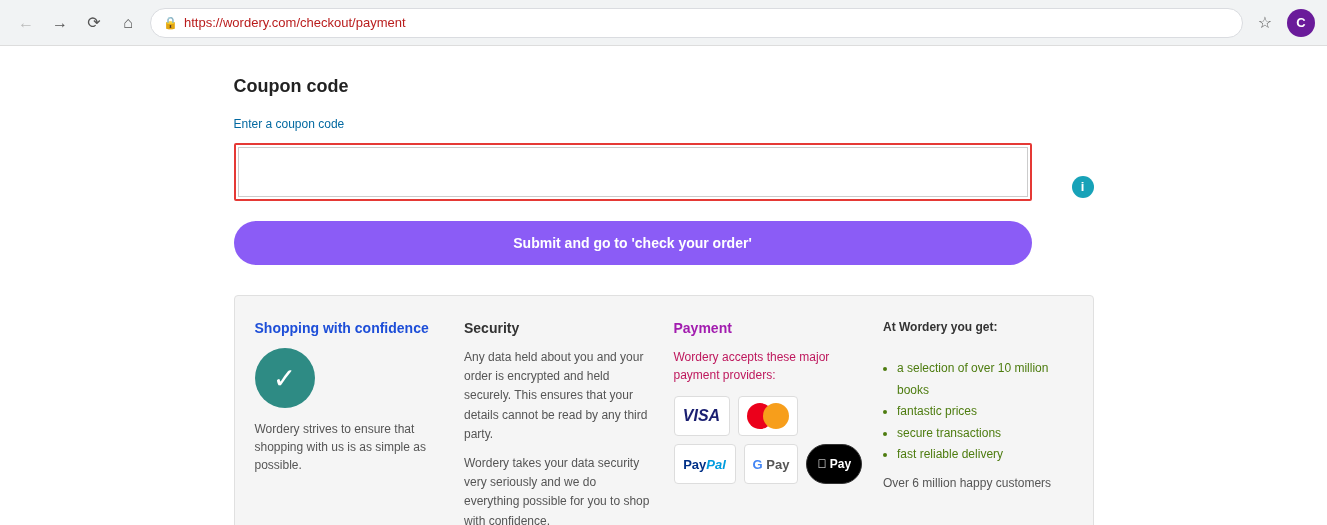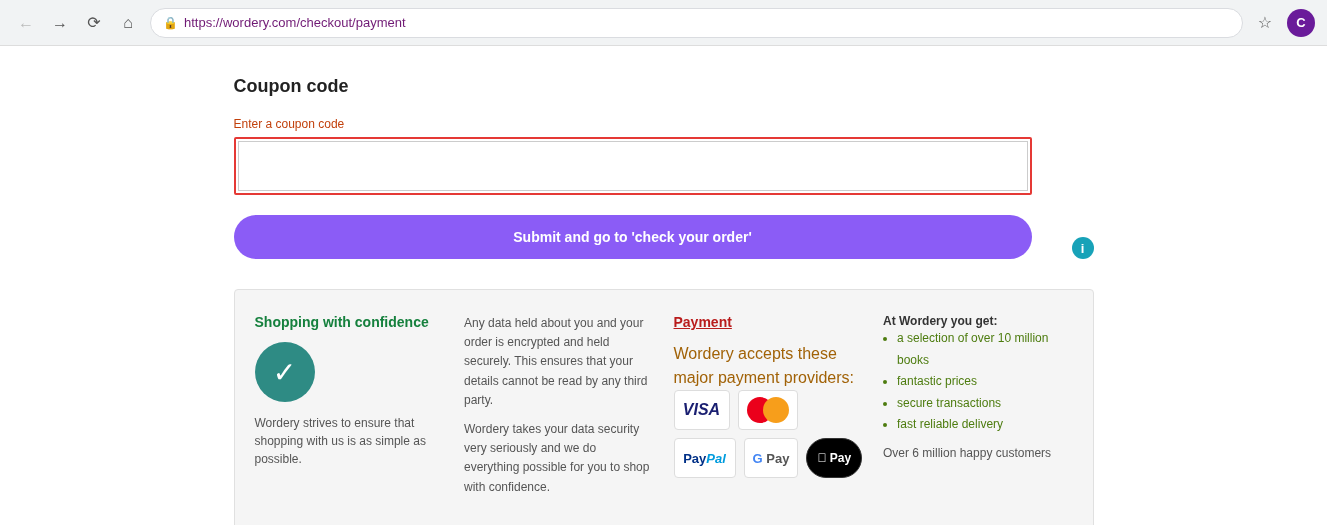--- a/index.html
+++ b/index.html
@@ -34,21 +34,21 @@
       border: 1px solid #dadce0;
       border-radius: 15px;
       display: flex;
       align-items: center;
       padding: 0 12px;
       gap: 6px;
       font-size: 13px;
       color: #333;
     }
     .lock-icon { color: #555; font-size: 12px; }
-    .address-text { flex: 1; color: #701a75; }
+    .address-text { flex: 1; color: #b91c1c; }
     .star-btn {
       width: 28px; height: 28px;
       border-radius: 50%;
       border: none;
       background: transparent;
       cursor: pointer;
       color: #555;
       font-size: 16px;
     }
     .profile-btn {
@@ -65,35 +65,35 @@
     
     .page-content {
       padding: 30px 20px;
       max-width: 900px;
       margin: 0 auto;
     }
 
     
     .coupon-section {
       display: flex;
-      align-items: flex-end;
+      align-items: center;
       gap: 40px;
       margin-bottom: 30px;
     }
     .coupon-left { flex: 1; }
     .coupon-title {
       font-size: 18px;
       font-weight: bold;
       margin-bottom: 20px;
       color: #222;
     }
     .coupon-label {
       font-size: 12px;
-      color: #c2410c;
-      margin-bottom: 6px;
+      color: #0369a1;
+      margin-bottom: 12px;
     }
     .coupon-input-wrapper {
       border: 2px solid #e53935;
       padding: 2px;
       border-radius: 2px;
       margin-bottom: 20px;
     }
     .coupon-input {
       width: 100%;
       height: 50px;
@@ -146,41 +146,41 @@
       display: grid;
       grid-template-columns: 1fr 1fr 1fr 1fr;
       gap: 20px;
     }
     .trust-col { }
     .trust-col-title {
       font-size: 14px;
       font-weight: bold;
       margin-bottom: 12px;
     }
-    .trust-col-title.teal { color: #15803d; }
-    .trust-col-title.payment-color { color: #b91c1c; text-decoration: underline; }
+    .trust-col-title.teal { color: #1d4ed8; }
+    .trust-col-title.payment-color { color: #a21caf; }
     .trust-col-title.excellent-color { color: #2e8b84; }
 
     
     .confidence-check {
       width: 60px; height: 60px;
       border-radius: 50%;
       background: #2e8b84;
       display: flex; align-items: center; justify-content: center;
       margin-bottom: 12px;
     }
     .check-mark { color: white; font-size: 28px; }
     .confidence-text { font-size: 12px; color: #555; line-height: 1.5; }
 
     
     .security-text { font-size: 12px; color: #555; line-height: 1.6; }
     .security-para { margin-bottom: 10px; }
 
     
-    .payment-text { font-size: 16px; color: #a16207; line-height: 1.5; }
+    .payment-text { font-size: 12px; color: #be185d; line-height: 1.5; margin-bottom: 12px; }
     .payment-logos { display: flex; flex-wrap: wrap; gap: 8px; align-items: center; }
     .payment-logo {
       border: 1px solid #ddd;
       border-radius: 4px;
       background: white;
       display: flex; align-items: center; justify-content: center;
       padding: 0 8px;
       height: 40px;
       font-weight: bold;
       font-size: 12px;
@@ -197,21 +197,21 @@
     .applepay-logo {
       background: black;
       color: white;
       font-size: 12px;
       min-width: 56px;
       border-color: #333;
       border-radius: 20px;
     }
 
     
-    .excellent-subtitle { font-size: 12px; font-weight: bold; color: #333; margin-bottom: 0; }
+    .excellent-subtitle { font-size: 12px; font-weight: bold; color: #333; margin-bottom: 24px; }
     .excellent-list { font-size: 12px; color: #4d7c0f; line-height: 1.8; padding-left: 14px; margin-bottom: 10px; }
     .excellent-customers { font-size: 12px; color: #555; }
   </style>
 </head>
 <body>
 
 <div class="browser-chrome">
   <div class="nav-buttons">
     <button class="nav-btn disabled">←</button>
     <button class="nav-btn">→</button>
@@ -246,20 +246,21 @@
 
     <div class="trust-col">
       <div class="trust-col-title teal">Shopping with confidence</div>
       <div class="confidence-check">
         <span class="check-mark">✓</span>
       </div>
       <div class="confidence-text">Wordery strives to ensure that shopping with us is as simple as possible.</div>
     </div>
 
     <div class="trust-col">
+      <div class="trust-col-title">Security</div>
       <div class="security-text">
         <div class="security-para">Any data held about you and your order is encrypted and held securely. This ensures that your details cannot be read by any third party.</div>
         <div class="security-para">Wordery takes your data security very seriously and we do everything possible for you to shop with confidence.</div>
       </div>
     </div>
 
     <div class="trust-col">
       <div class="trust-col-title payment-color">Payment</div>
       <div class="payment-text">Wordery accepts these major payment providers:</div>
       <div class="payment-logos">

